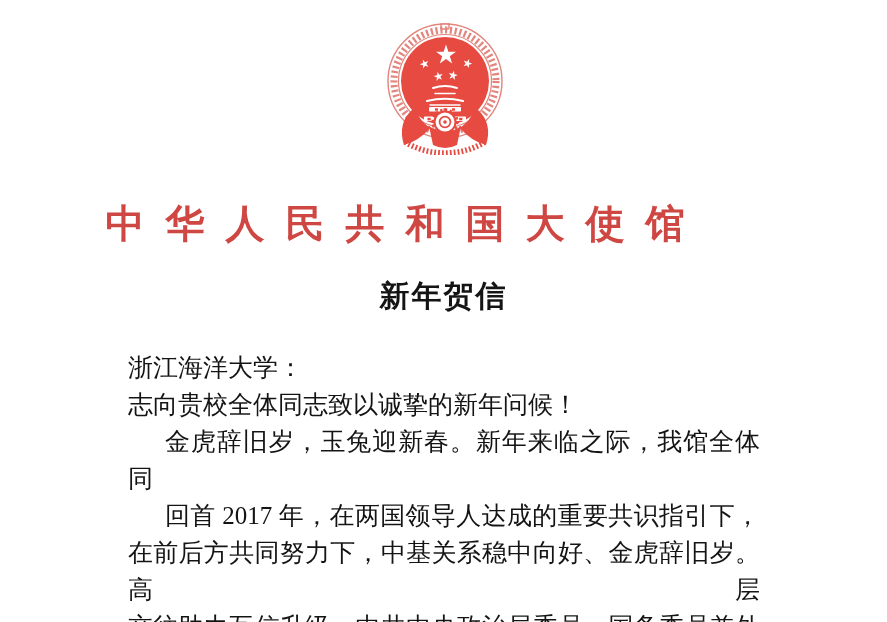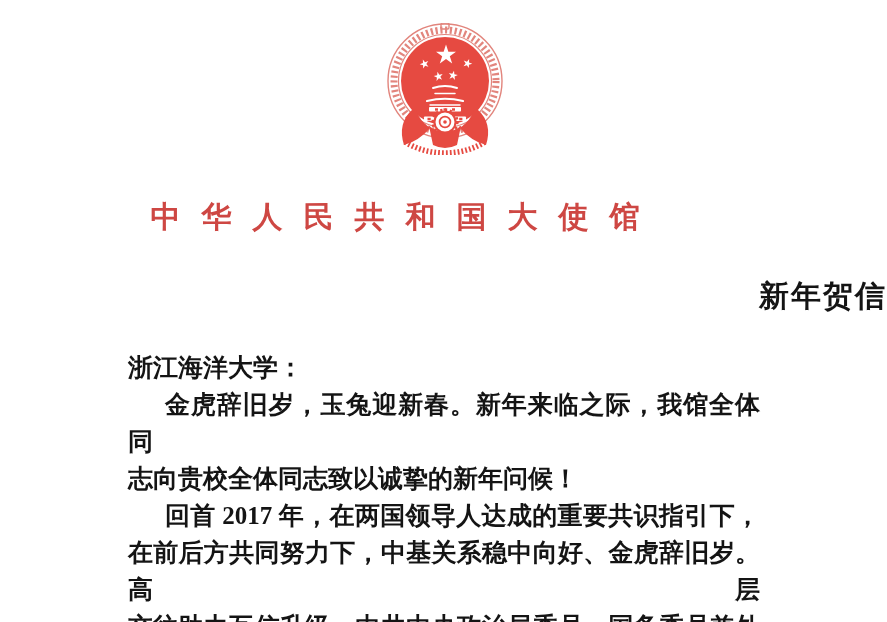--- a/index.html
+++ b/index.html
@@ -29,54 +29,53 @@
     color:var(--emblem-red);
   }
   .emblem .wreath{ color:var(--emblem-wreath); }
   .org-line{
     position:absolute;
     top:197px;
     left:0;
     width:775px;
     text-align:center;
     font-family:"Liberation Serif", serif;
-    font-size:30px;
+    font-size:39px;
     font-weight:600;
     letter-spacing:21px;
     padding-left:36px;
     box-sizing:border-box;
     color:var(--org-red);
     white-space:nowrap;
   }
   .letter-title{
     position:absolute;
     top:276px;
     left:0;
     width:887px;
-    text-align:right;
+    text-align:center;
     font-family:"DejaVu Sans", sans-serif;
     font-size:30px;
     font-weight:700;
     letter-spacing:2px;
     color:var(--ink);
   }
   .letter-body{
     position:absolute;
     left:128px;
     top:349px;
     width:632px;
     font-family:"Liberation Serif", serif;
     font-size:25px;
     line-height:37px;
     color:var(--ink);
   }
   .letter-body .line{
     width:100%;
     white-space:nowrap;
-    font-weight:bold;
   }
   .letter-body .line.j{
     white-space:normal;
     text-align:justify;
     text-align-last:justify;
   }
   .letter-body .line.indent{
     text-indent:37px;
   }
 </style>
@@ -142,21 +141,21 @@
       <circle cx="62" cy="99" r="1.8" fill="currentColor"></circle>
     </svg>
   </div>
 
   <div class="org-line">中华人民共和国大使馆</div>
 
   <div class="letter-title">新年贺信</div>
 
   <div class="letter-body">
     <div class="line">浙江海洋大学：</div>
+    <div class="line">志向贵校全体同志致以诚挚的新年问候！</div>
     <div class="line j indent">金虎辞旧岁，玉兔迎新春。新年来临之际，我馆全体同</div>
-    <div class="line">志向贵校全体同志致以诚挚的新年问候！</div>
     <div class="line j indent">回首 2017 年，在两国领导人达成的重要共识指引下，</div>
     <div class="line j">在前后方共同努力下，中基关系稳中向好、金虎辞旧岁。高层</div>
     <div class="line j">交往助力互信升级，中共中央政治局委员、国务委员兼外长</div>
 
   </div>
 
 </div>
 
 </body></html>

